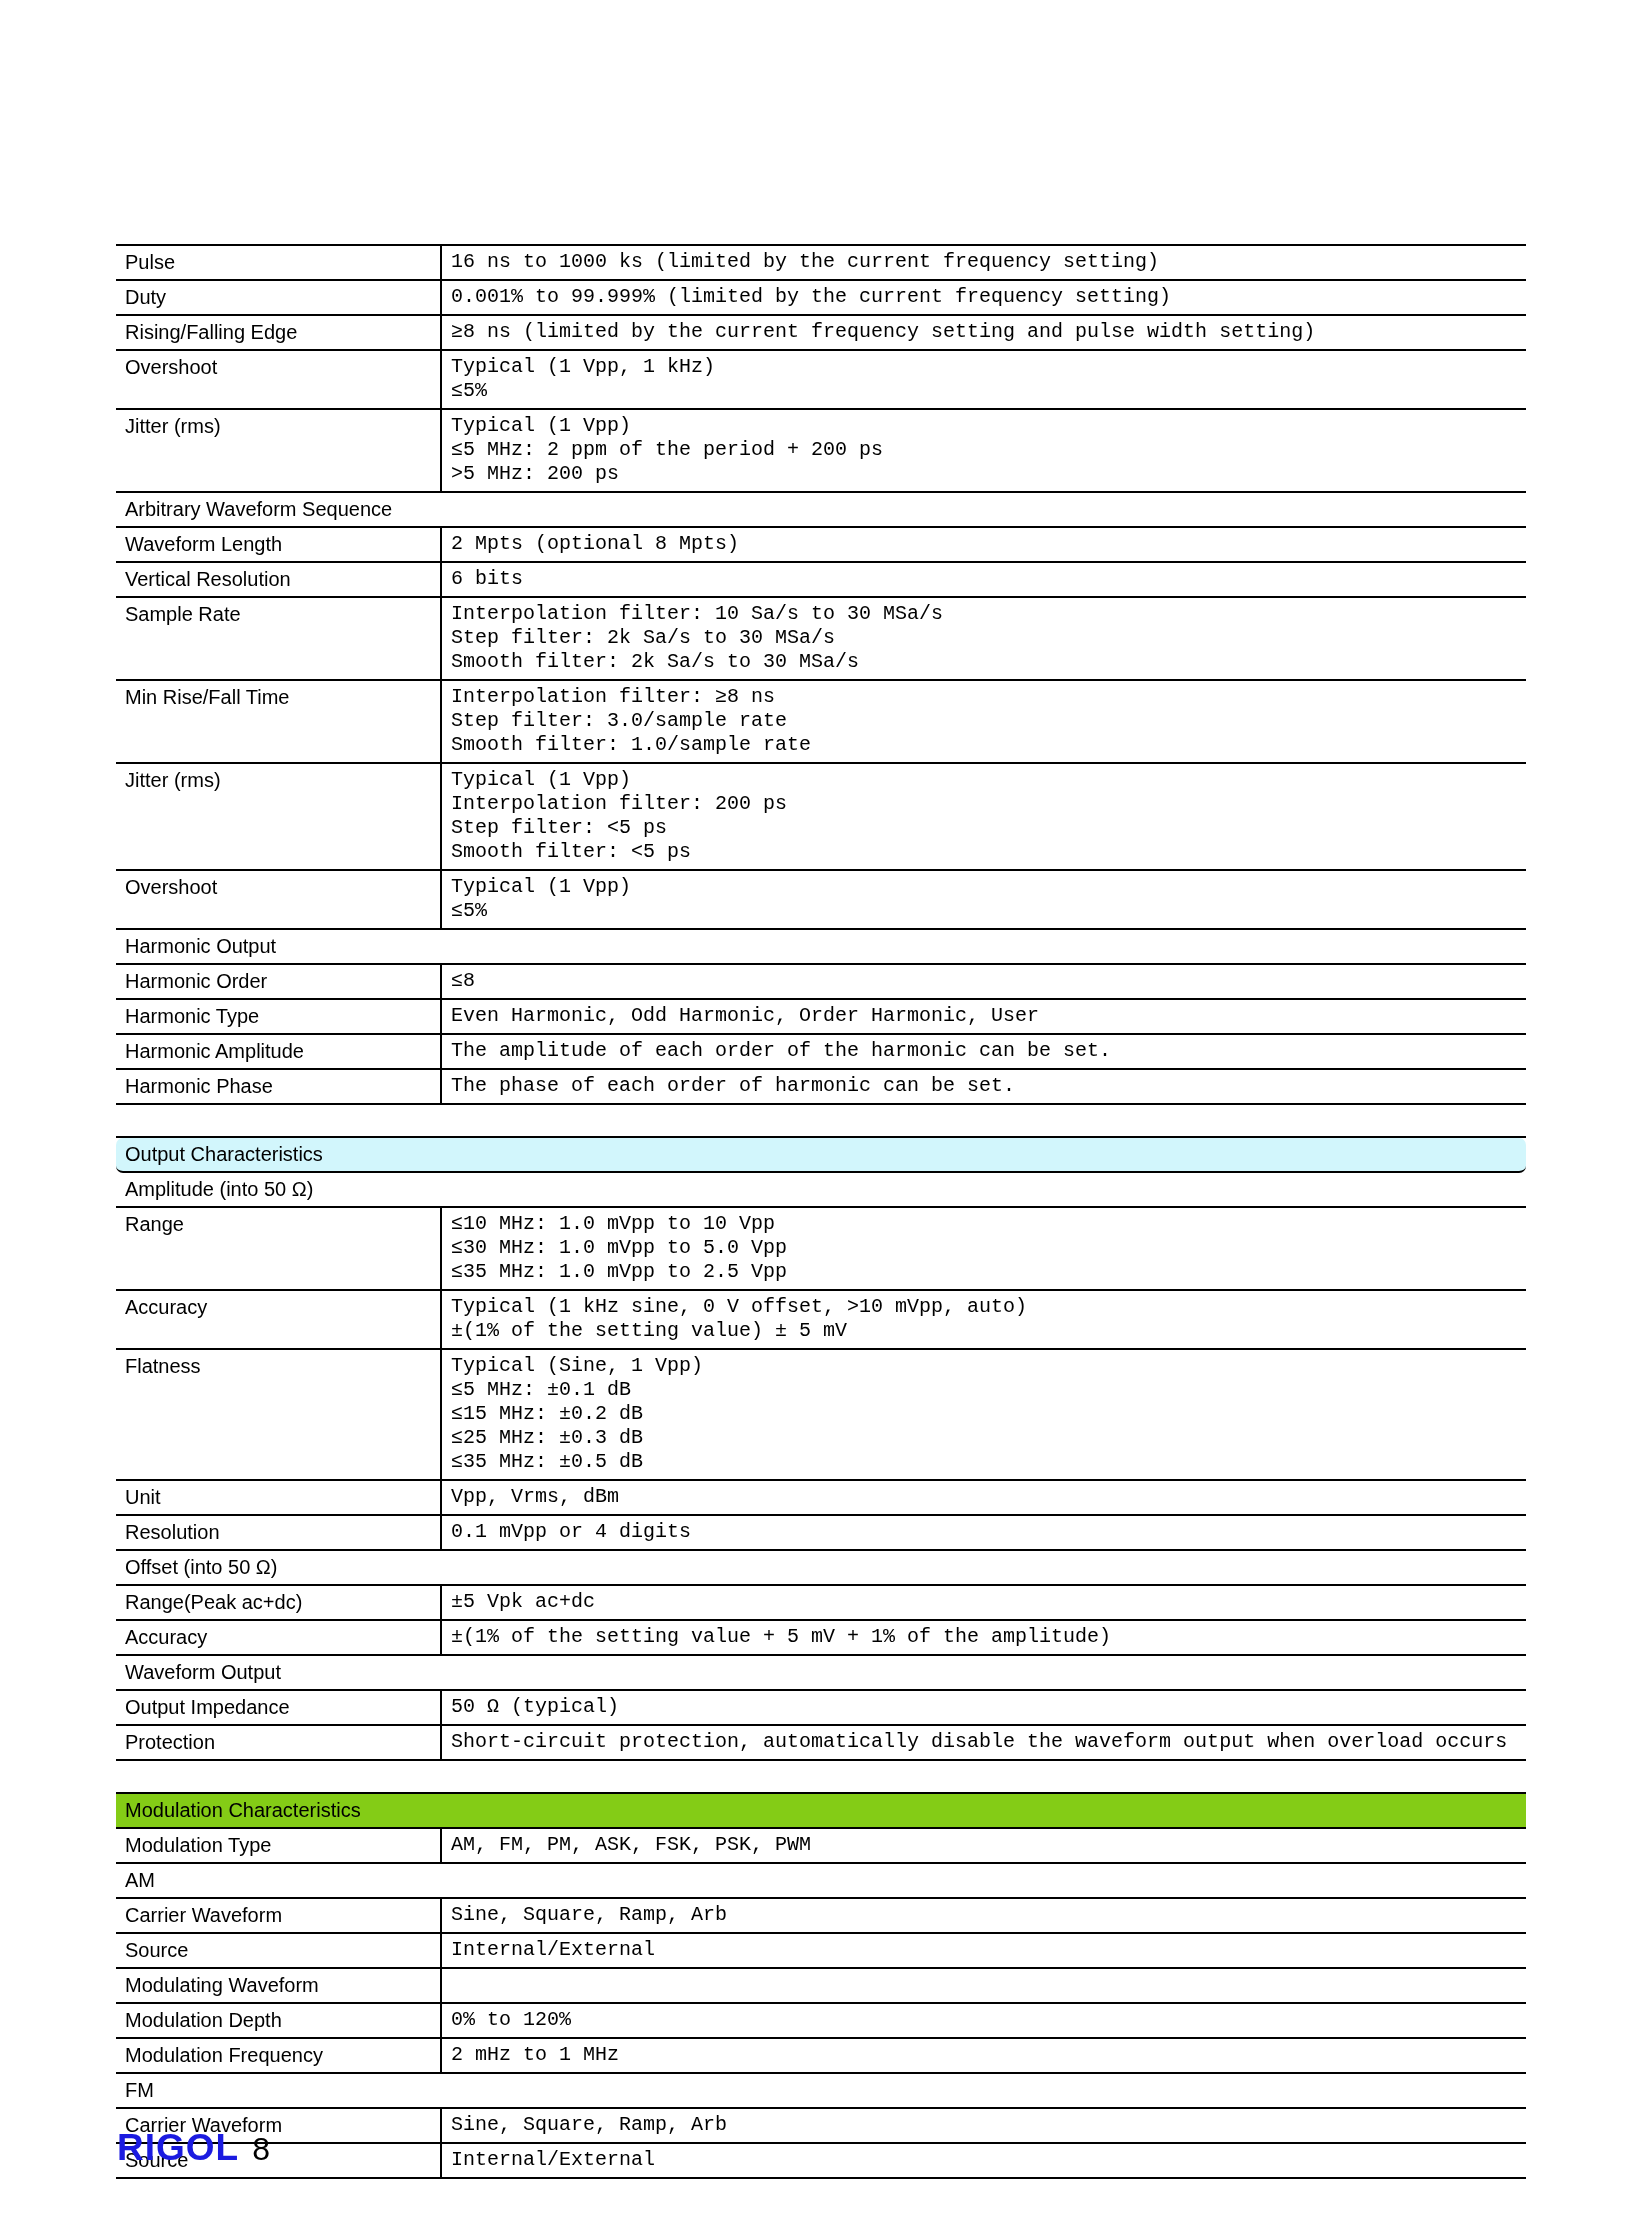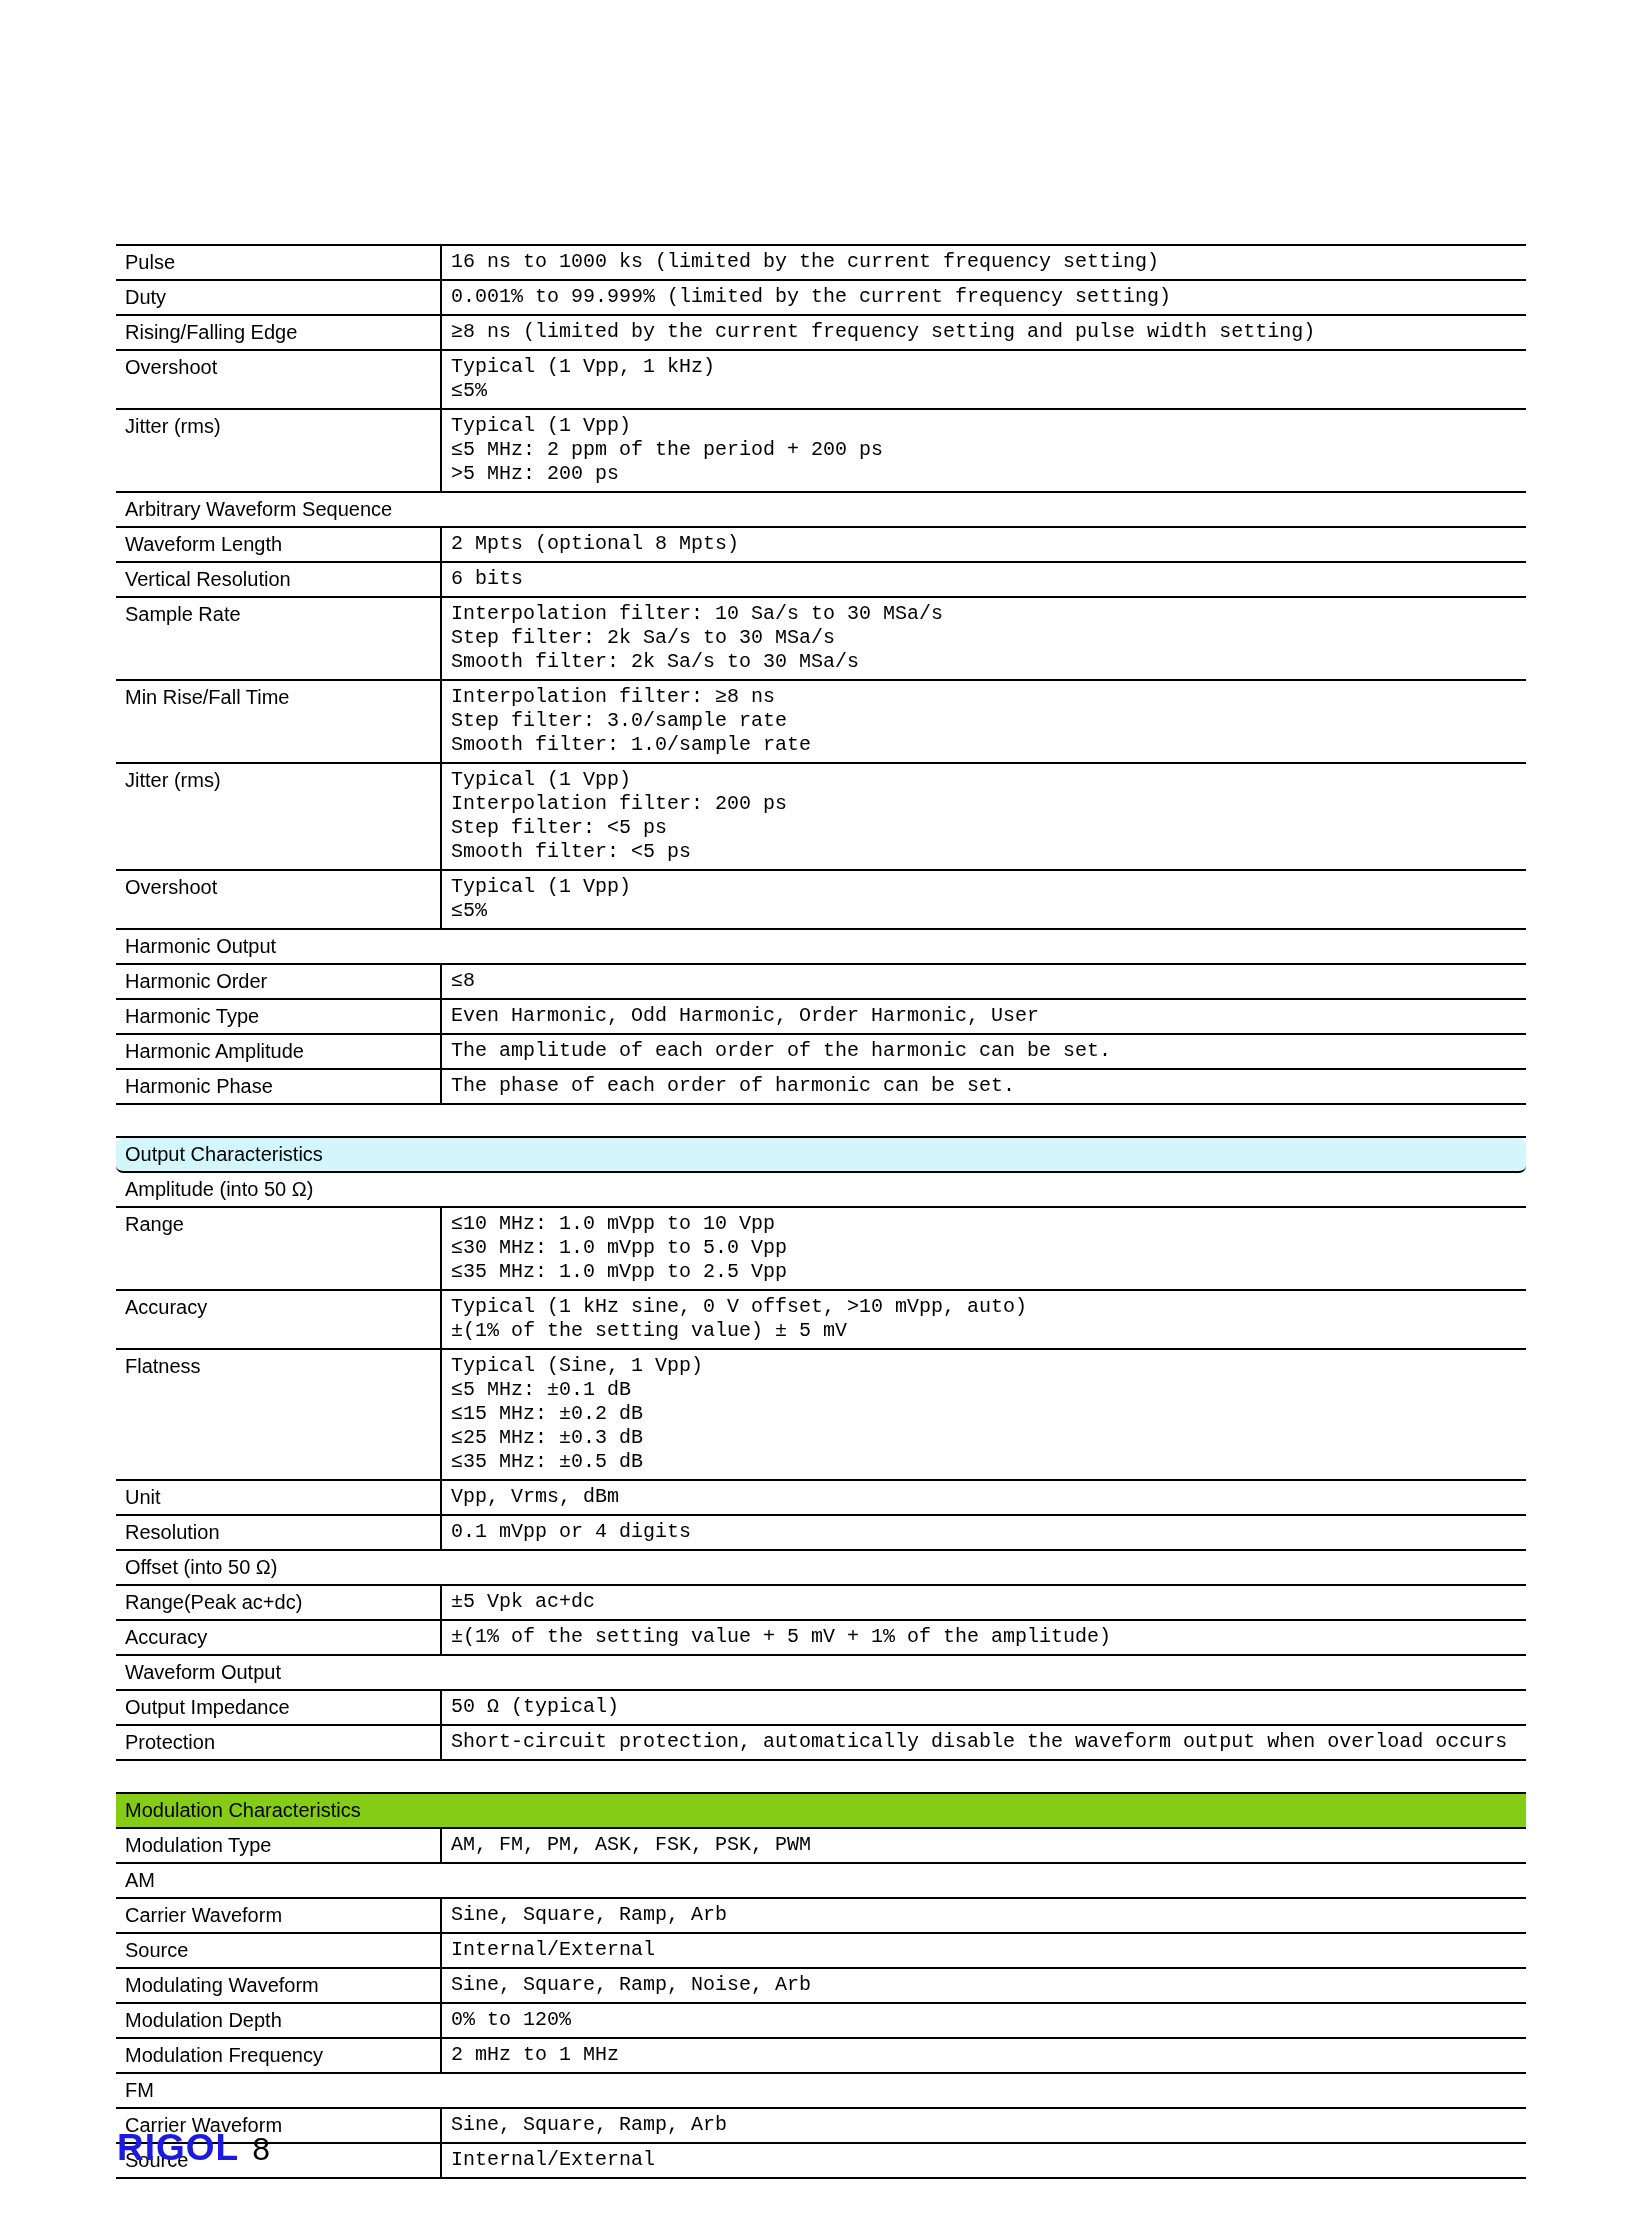--- a/index.html
+++ b/index.html
@@ -234,21 +234,20 @@
         <div class="row">
           <div class="cell label">Carrier Waveform</div>
           <div class="cell value">Sine, Square, Ramp, Arb</div>
         </div>
         <div class="row">
           <div class="cell label">Source</div>
           <div class="cell value">Internal/External</div>
         </div>
         <div class="row">
           <div class="cell label">Modulating Waveform</div>
-          <div class="cell value">Sine, Square, Ramp, Noise, Arb</div>
         </div>
         <div class="row">
           <div class="cell label">Modulation Depth</div>
           <div class="cell value">0% to 120%</div>
         </div>
         <div class="row">
           <div class="cell label">Modulation Frequency</div>
           <div class="cell value">2 mHz to 1 MHz</div>
         </div>
         <div class="row">

